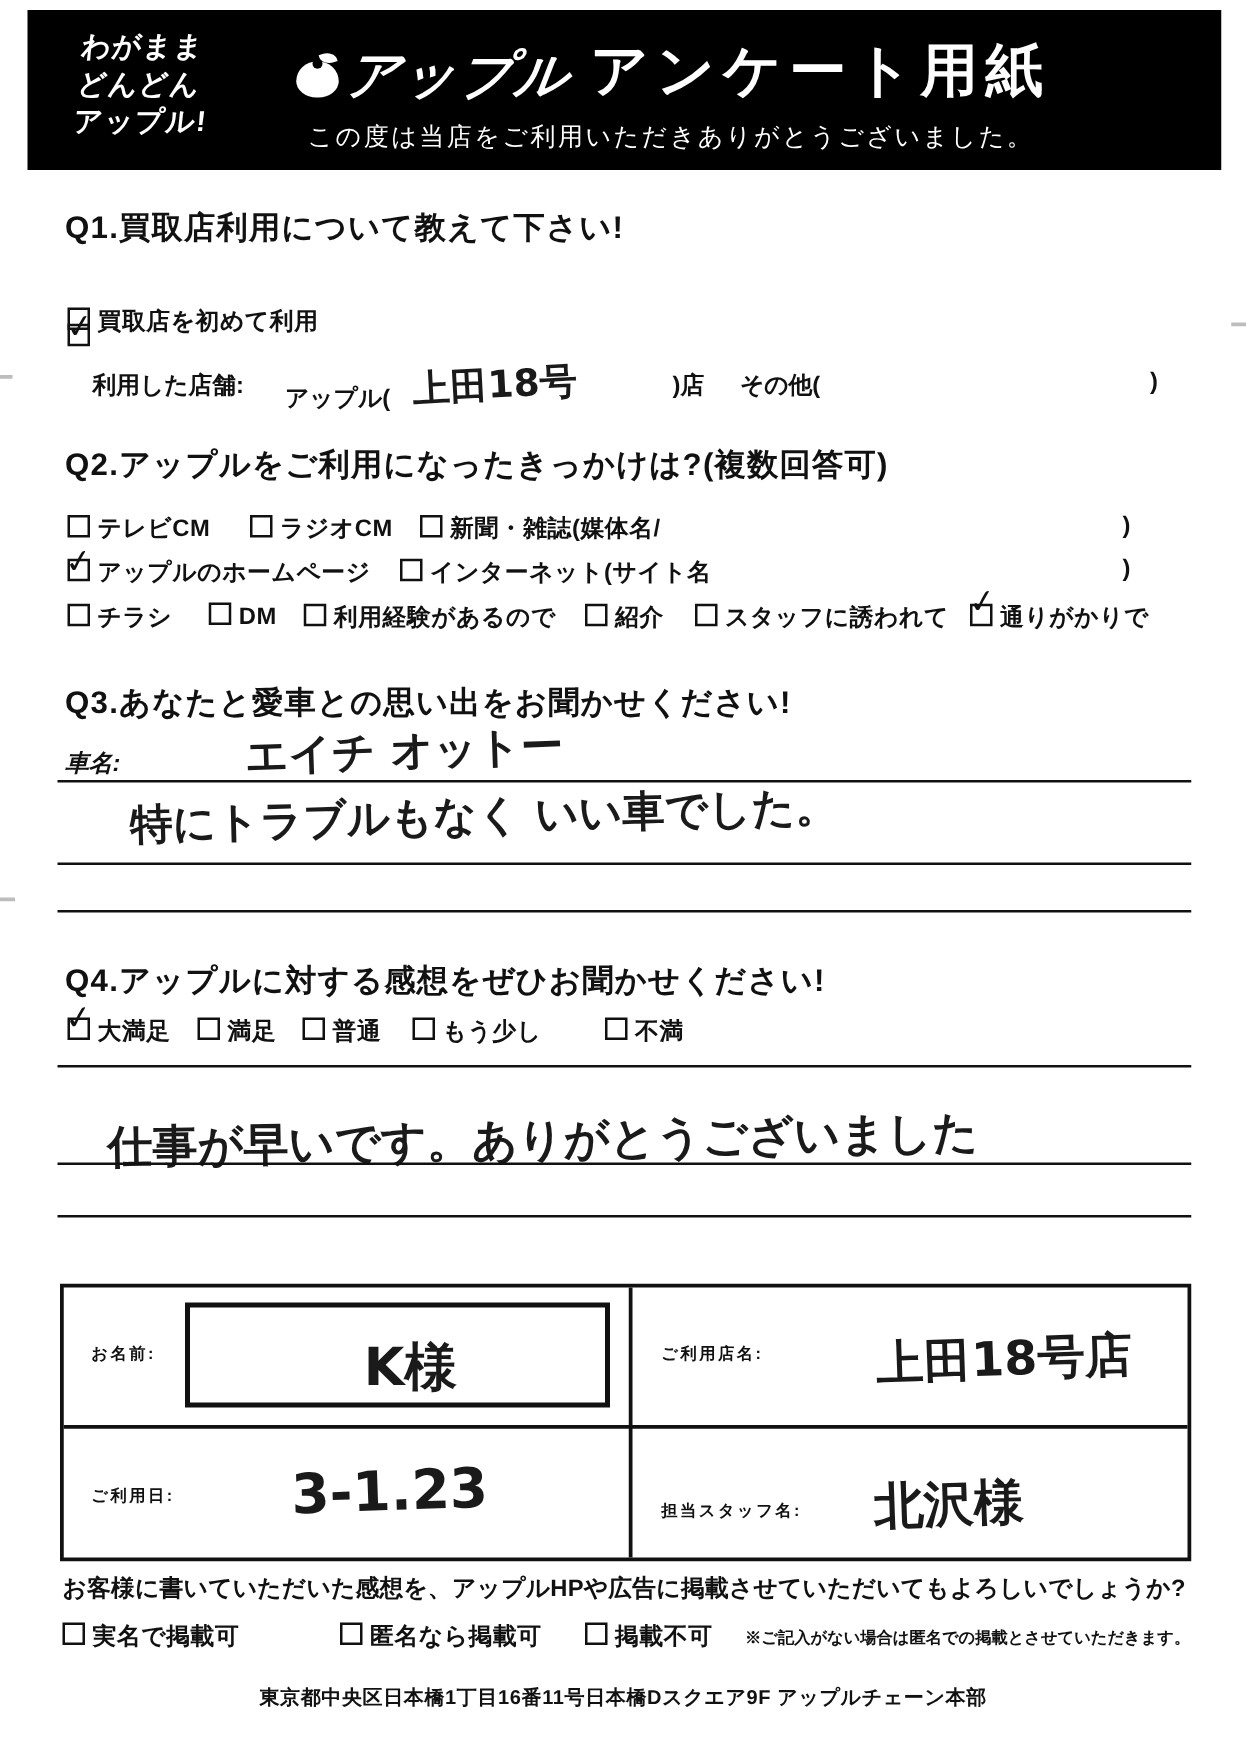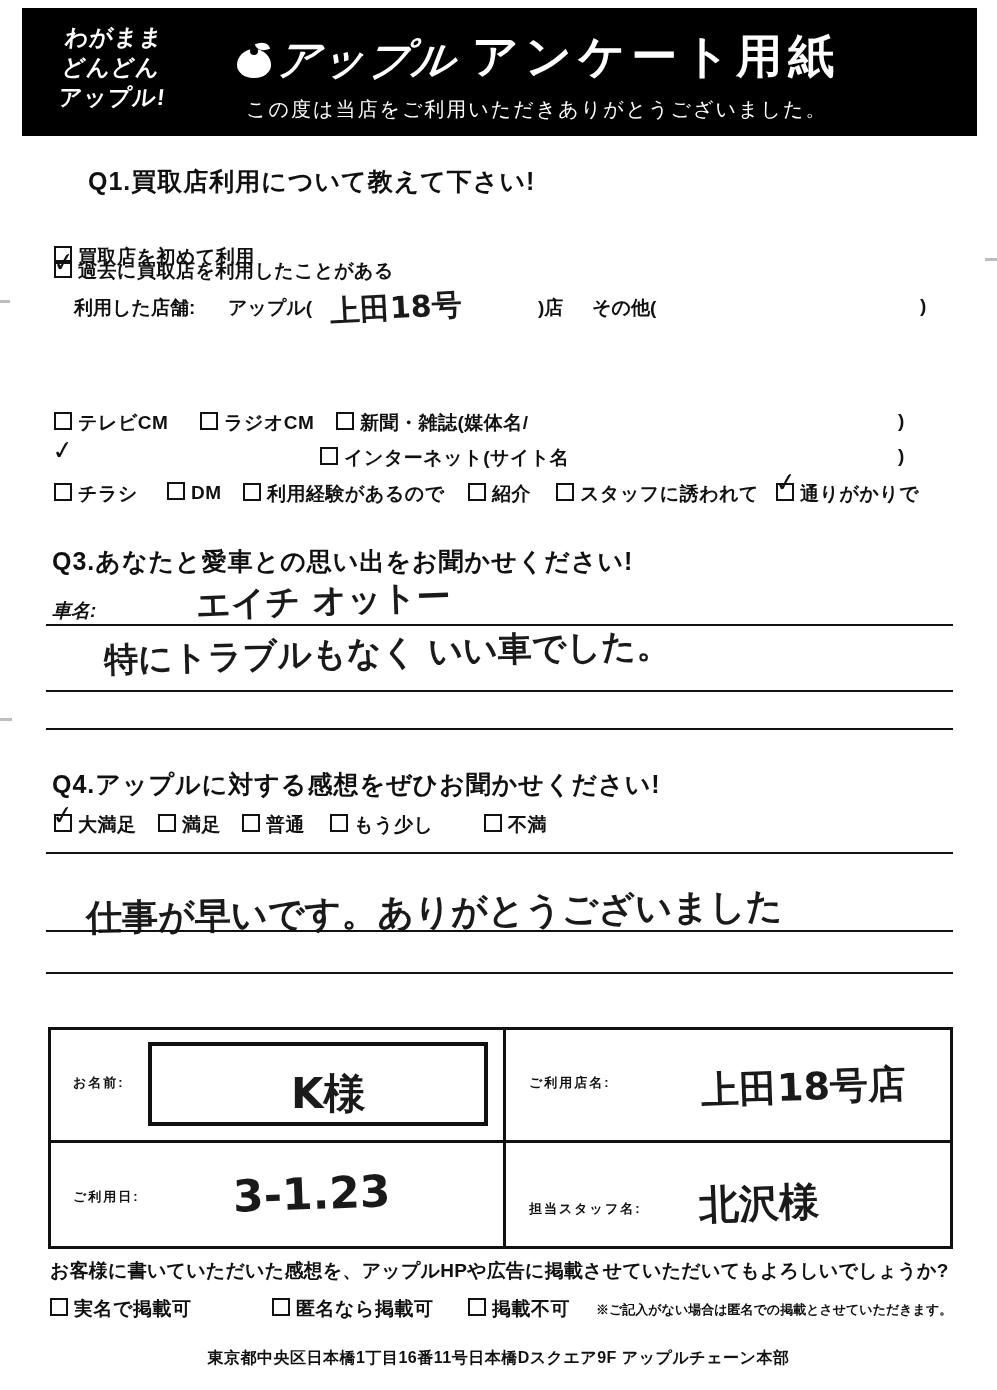--- a/index.html
+++ b/index.html
@@ -241,51 +241,55 @@
         <span class="body"></span>
           <span class="leaf"></span>
           <span class="notch"></span>
       </span>
       <span class="logo-text">アップル</span>
     </div>
     <div class="header-title">アンケート用紙</div>
     <div class="header-sub">この度は当店をご利用いただきありがとうございました。</div>
   </div>
 
-  <div class="q-title" style="left:52px;top:165px;margin-left:36px;">Q1.買取店利用について教えて下さい!</div>
+  <div class="q-title" style="left:52px;top:165px;">Q1.買取店利用について教えて下さい!</div>
 
   <div class="opt" style="left:54px;top:225px;margin-top:19px;">
     <span class="box"></span><span>買取店を初めて利用</span>
   </div>
 
   <div class="opt" style="left:54px;top:258px;">
-    <span class="box"></span><span>過去に買取店を利用したことがある</span>
+    <span class="box"></span>
   </div>
   <span class="tick" style="left:53px;top:249px;">✓</span>
 
   <div class="txt" style="left:74px;top:295px;">利用した店舗:</div>
-  <div class="txt" style="left:228px;top:295px;text-align:center;">アップル(</div>
+  <div class="txt" style="left:228px;top:306px;text-align:center;">アップル(</div>
   <div class="hand" style="left:330px;top:288px;font-size:30px;transform:rotate(-3deg);">上田18号</div>
   <div class="txt" style="left:538px;top:295px;">)店</div>
   <div class="txt" style="left:592px;top:295px;">その他(</div>
   <div class="hand" style="left:690px;top:290px;font-size:28px;"></div>
   <div class="txt" style="left:920px;top:295px;">)</div>
 
+  <div class="q-title" style="left:52px;top:355px;">Q2.アップルをご利用になったきっかけは?(複数回答可)</div>
 
   <div class="opt" style="left:54px;top:410px;">
     <span class="box"></span><span>テレビCM</span>
   </div>
   <div class="opt" style="left:200px;top:410px;">
     <span class="box"></span><span>ラジオCM</span>
   </div>
   <div class="opt" style="left:336px;top:410px;">
     <span class="box"></span><span>新聞・雑誌(媒体名/</span>
   </div>
   <div class="txt" style="left:898px;top:410px;">)</div>
 
+  <div class="opt" style="left:54px;top:445px;">
+    <span class="box"></span><span>アップルのホームページ</span>
+  </div>
   <span class="tick" style="left:52px;top:437px;">✓</span>
   <div class="opt" style="left:320px;top:445px;">
     <span class="box"></span><span>インターネット(サイト名</span>
   </div>
   <div class="txt" style="left:898px;top:445px;">)</div>
 
   <div class="opt" style="left:54px;top:481px;">
     <span class="box"></span><span>チラシ</span>
   </div>
   <div class="opt" style="left:167px;top:481px;">

